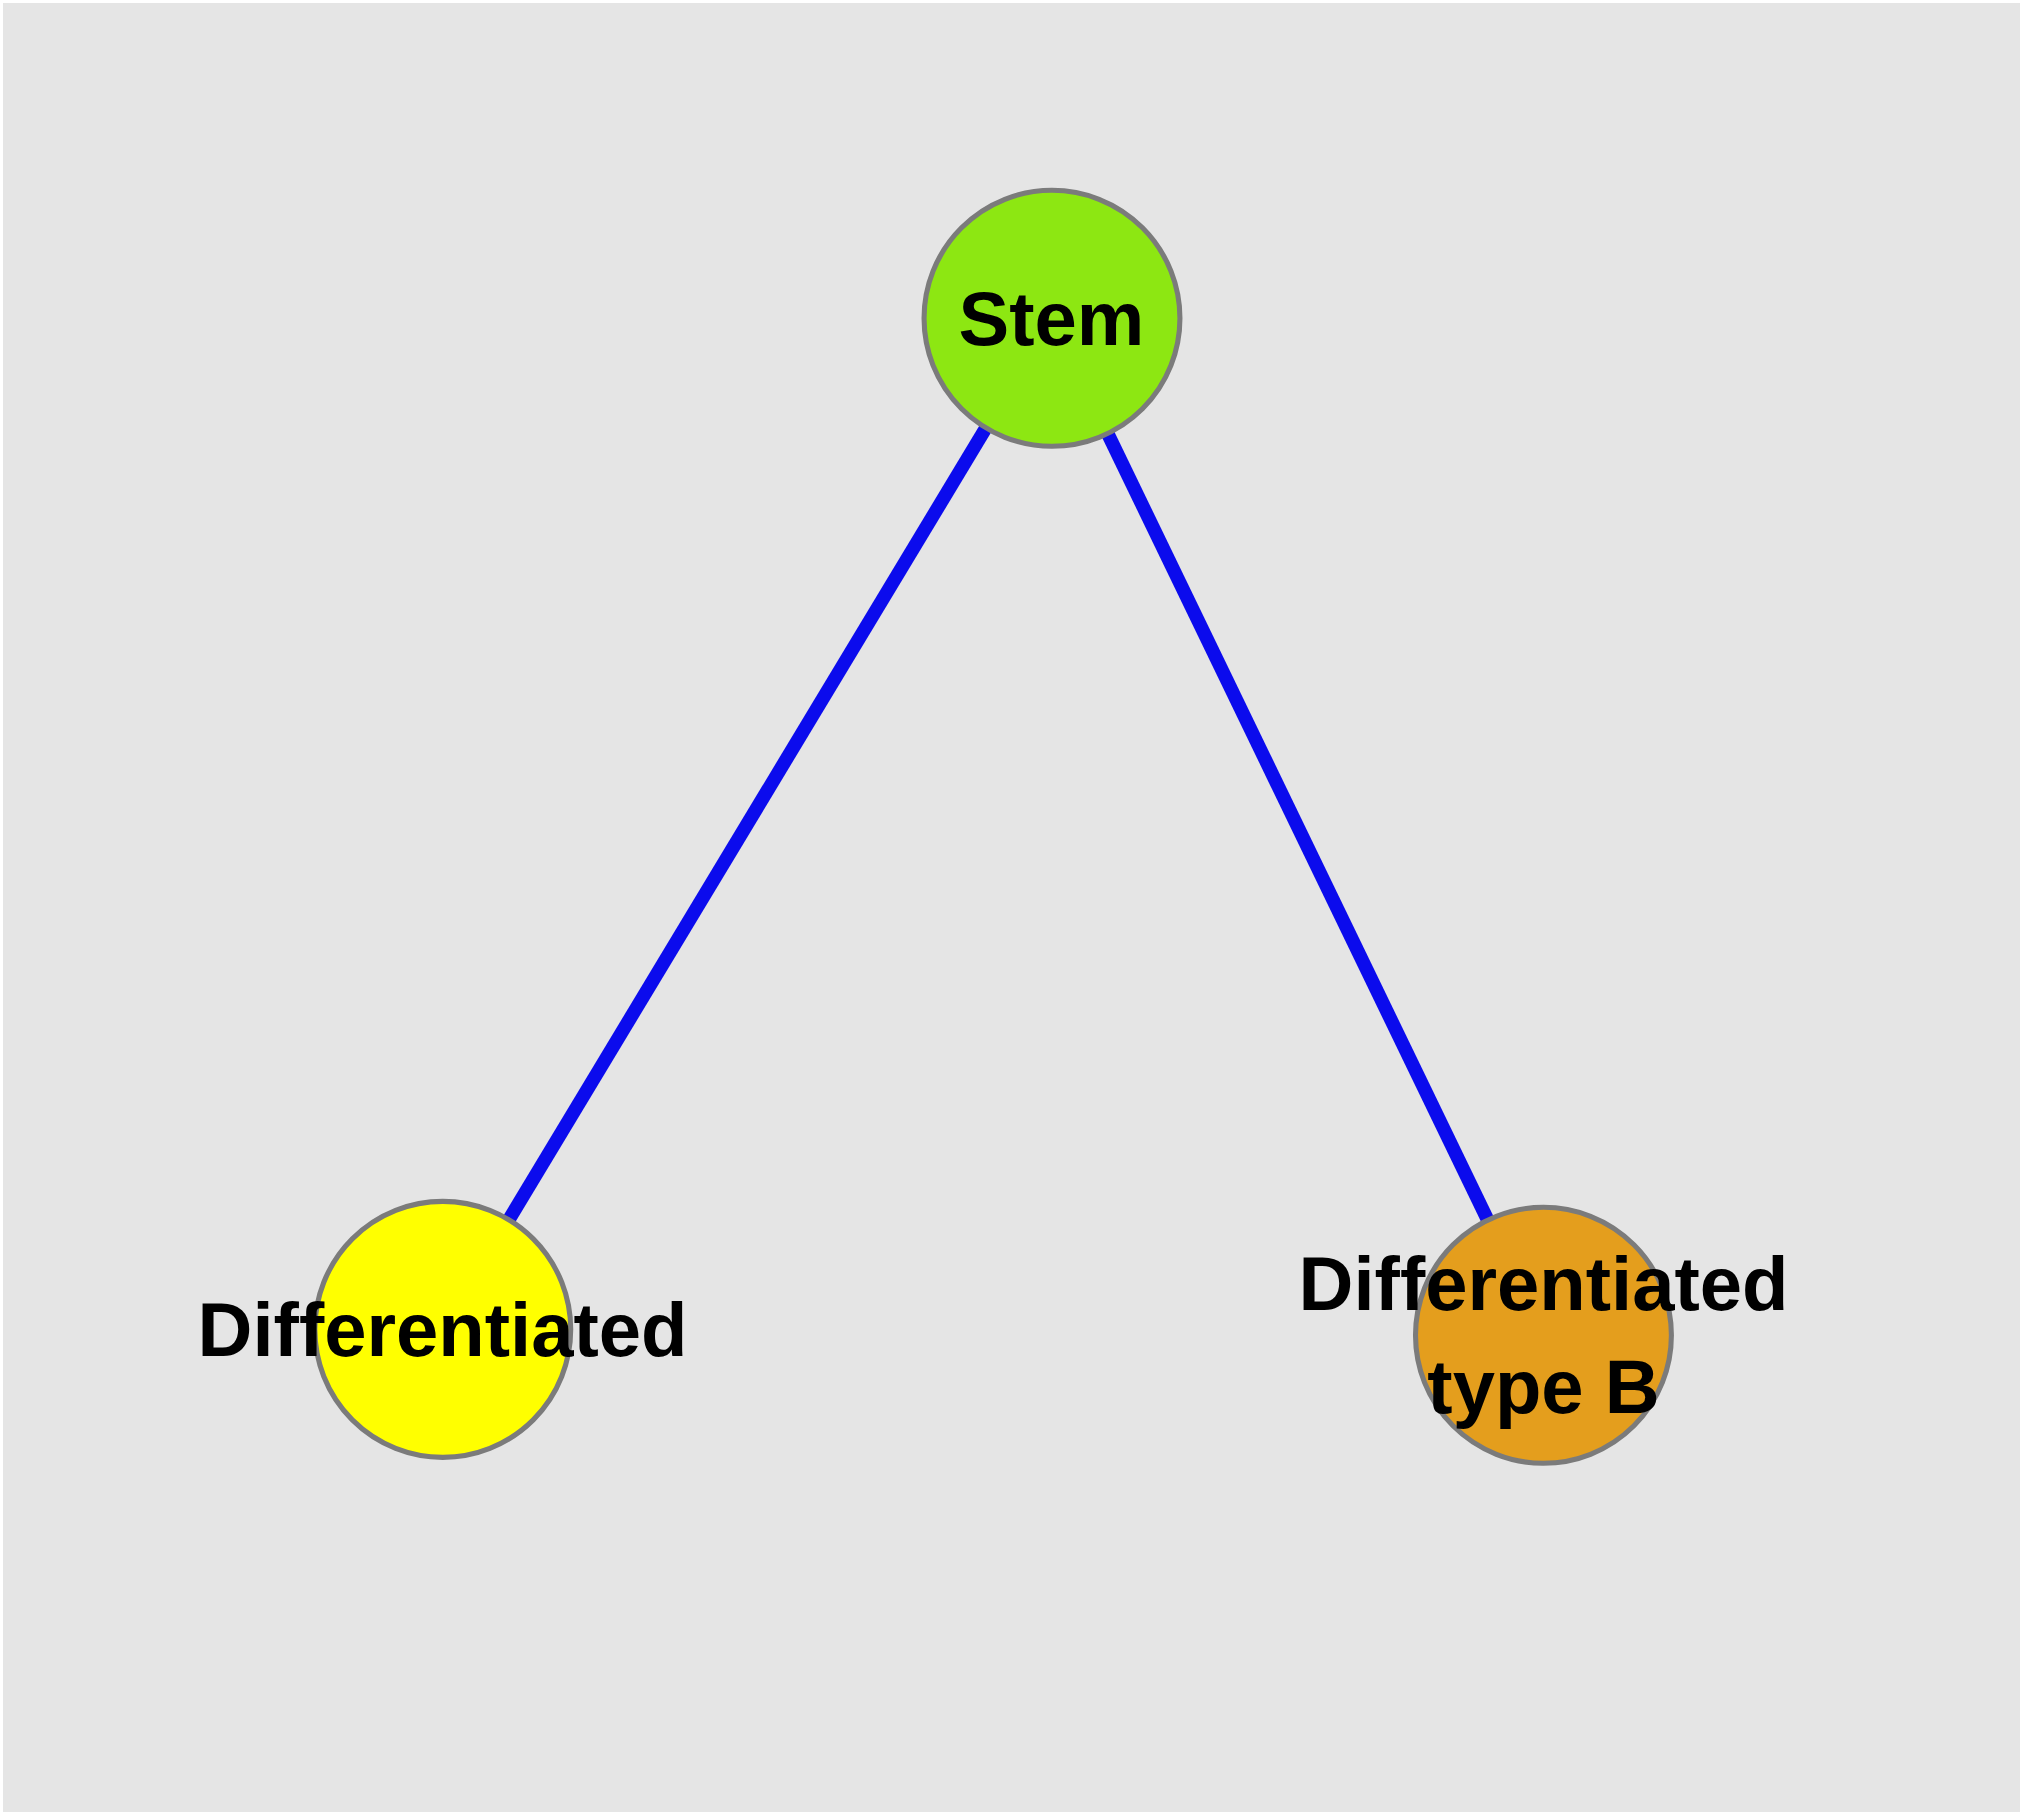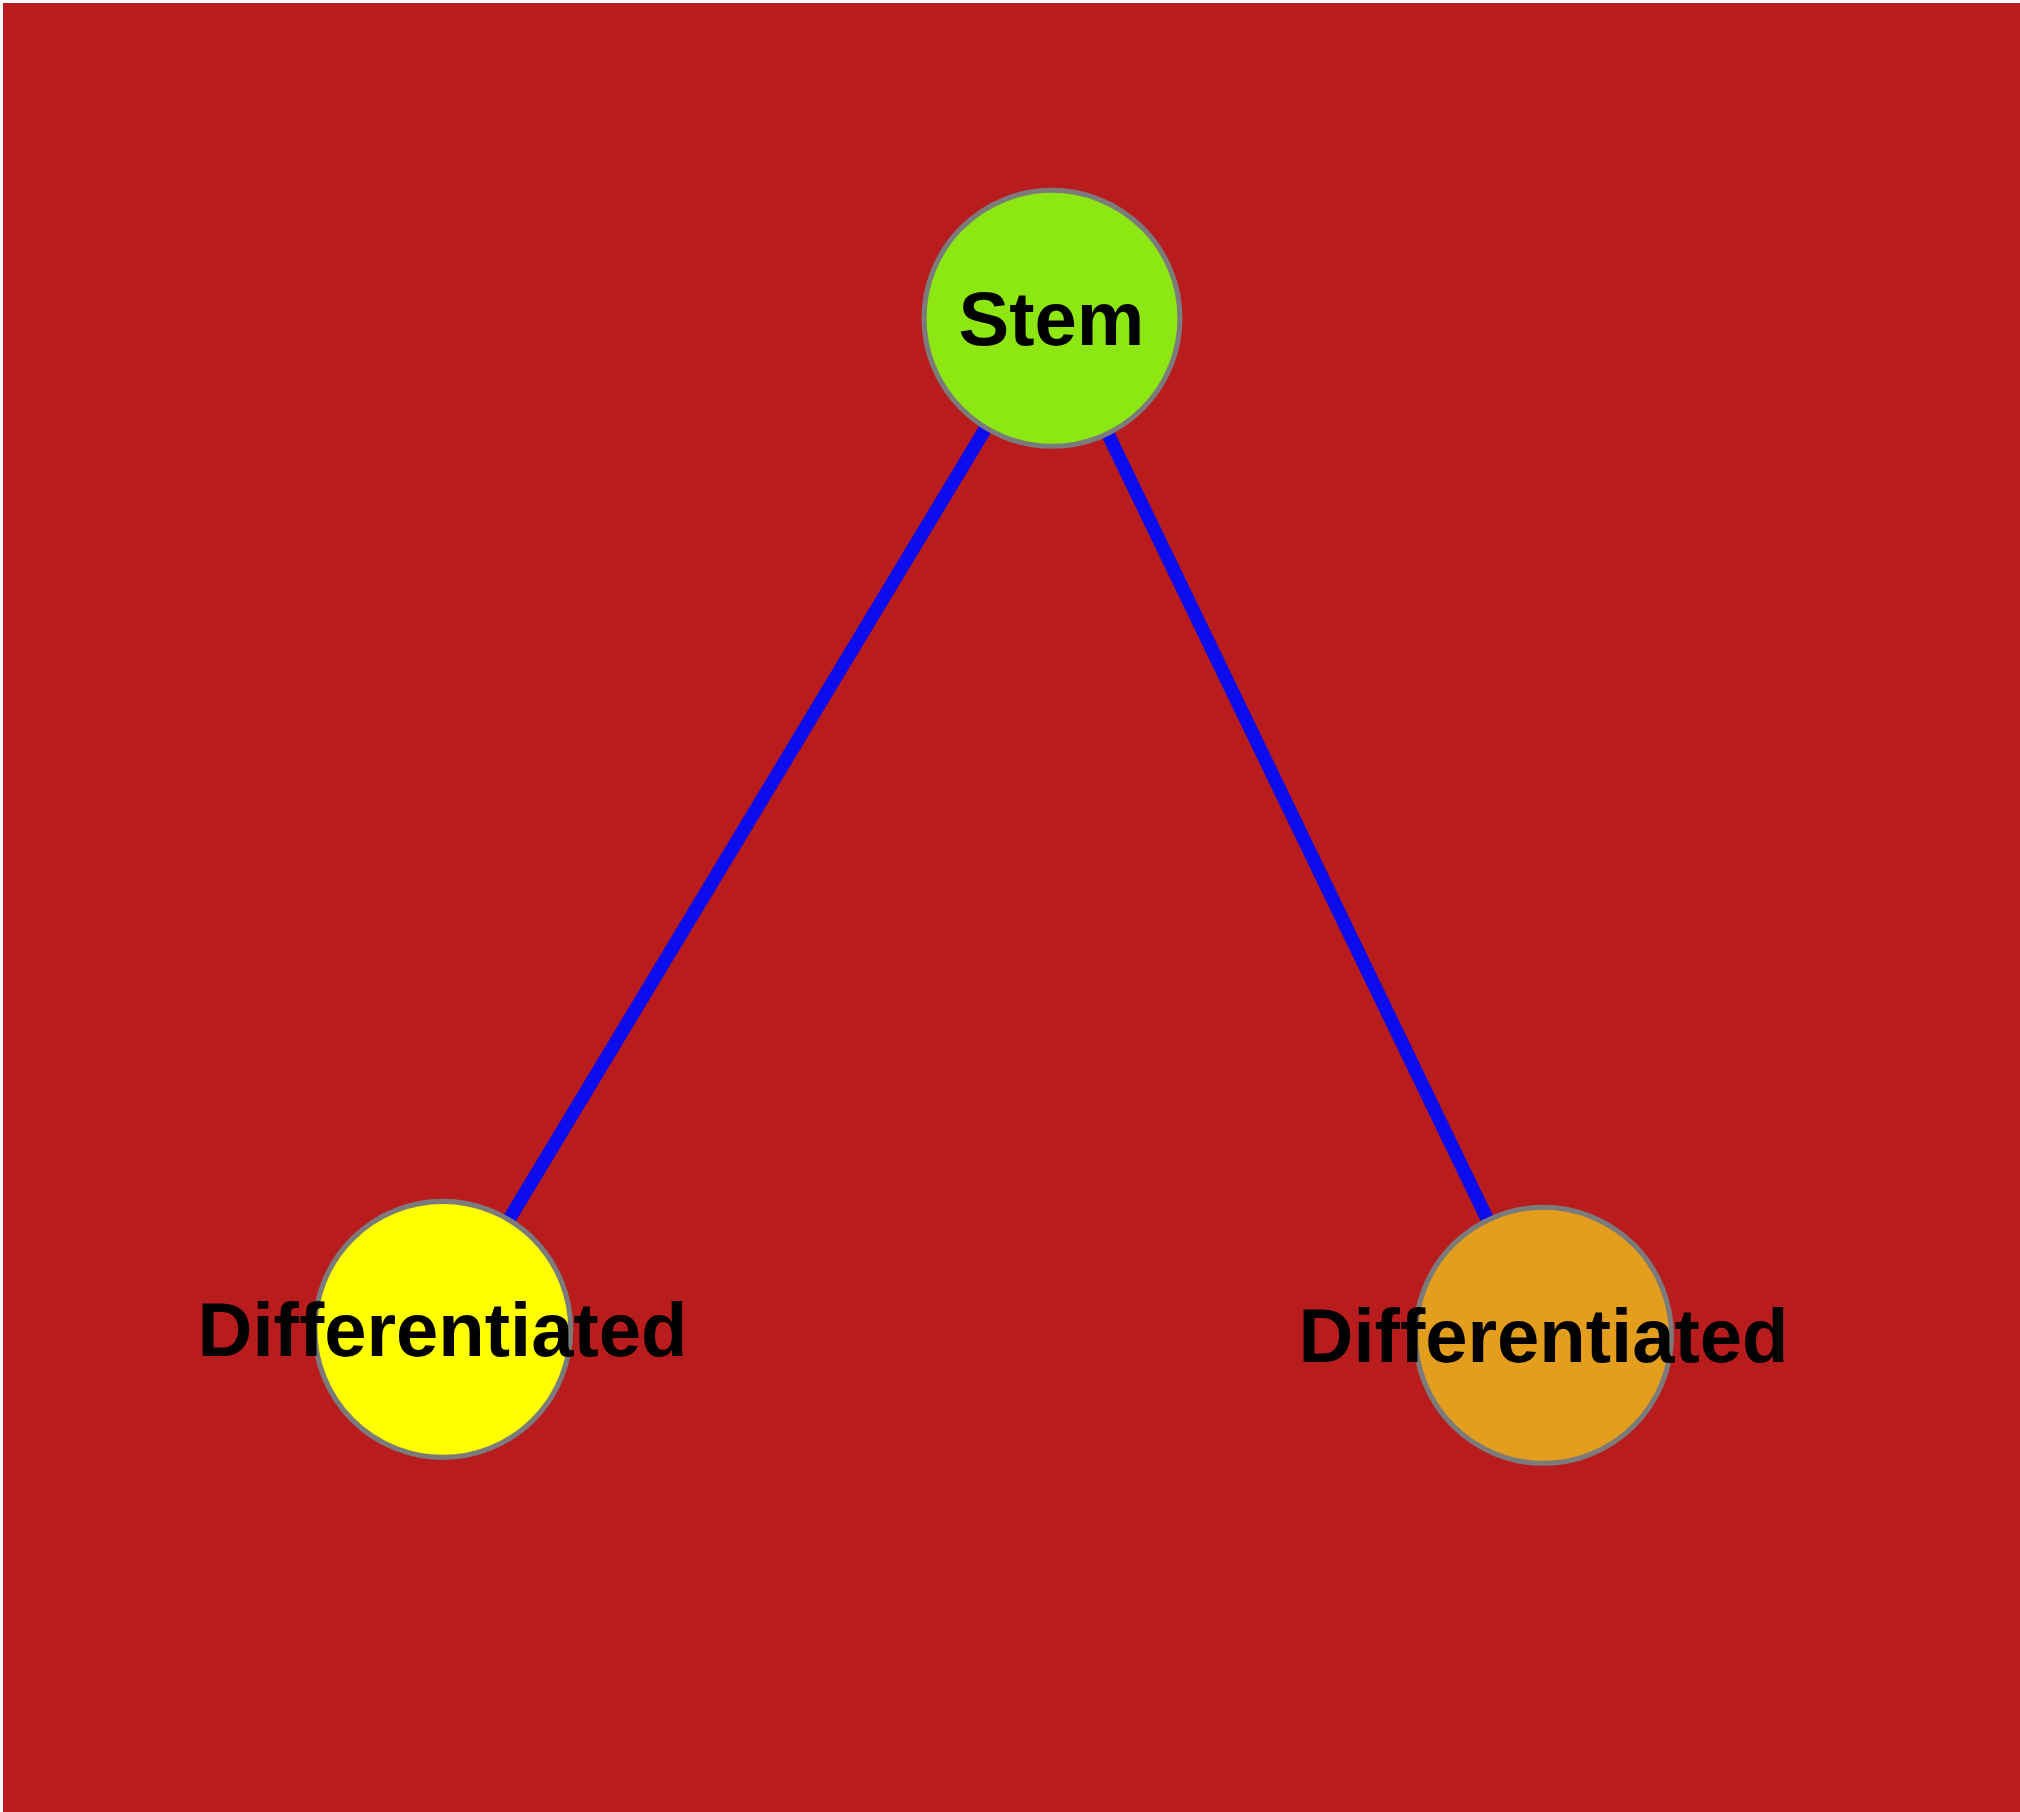--- a/index.html
+++ b/index.html
@@ -37,21 +37,21 @@
     white-space: nowrap;
     pointer-events: none;
   }
   .label-line {
     white-space: nowrap;
   }
 </style>
 </head>
 <body>
 
-<div id="canvas" style="background: #b91c1c;">
+<div id="canvas" style="background: #e5e5e5;">
 
   <svg id="graph-svg" viewBox="0 0 2381 2134" preserveAspectRatio="none">
 
     <line x1="1238" y1="372" x2="519" y2="1565" stroke="#0b0bed" stroke-width="16"></line>
 
     <line x1="1238" y1="372" x2="1818" y2="1572" stroke="#0b0bed" stroke-width="16"></line>
 
     <circle cx="1238" cy="372" r="151" fill="#8de712" stroke="#7b7b7b" stroke-width="6"></circle>
 
     <circle cx="519" cy="1565" r="151" fill="#ffff00" stroke="#7b7b7b" stroke-width="6"></circle>
@@ -62,16 +62,17 @@
   <div class="node-label" style="left: 1049px; top: 315px; color: rgb(0, 0, 0);">
     <div class="label-line">Stem</div>
   </div>
 
   <div class="node-label" style="left: 440px; top: 1326px; color: rgb(0, 0, 0);">
     <div class="label-line">Differentiated</div>
   </div>
 
   <div class="node-label" style="left: 1541px; top: 1332px; color: rgb(0, 0, 0);">
     <div class="label-line">Differentiated</div>
+    <div class="label-line">type B</div>
   </div>
 
 </div>
 
 
 </body></html>

